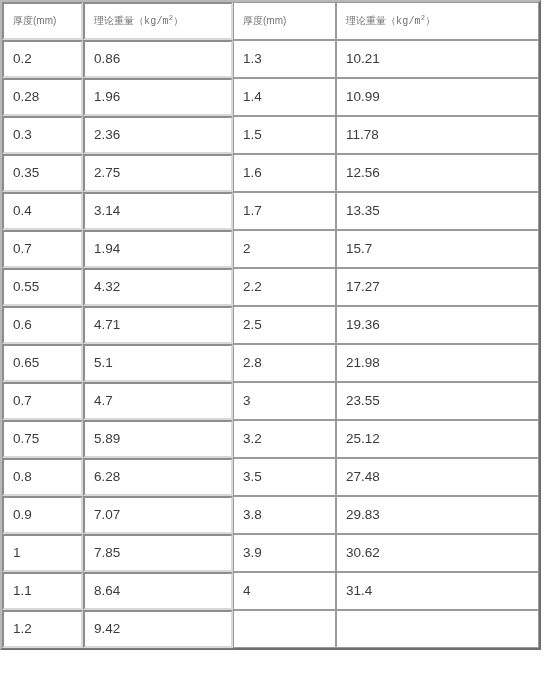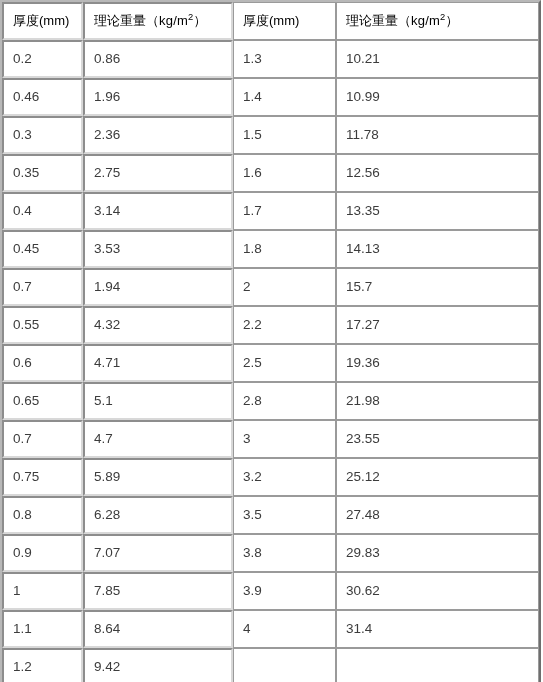--- a/index.html
+++ b/index.html
@@ -64,31 +64,31 @@
   
   table.weight-table td.c3,
   table.weight-table td.c4 {
     border-top: 1px solid #9a9a9a;
     border-left: 1px solid #9a9a9a;
     border-right: 1px solid #9a9a9a;
     border-bottom: 1px solid #9a9a9a;
   }
 
   table.weight-table tr.header-row td {
-    font-size: 13px;
-    color: #000000;
+    font-size: 10px;
+    color: #737373;
   }
 
   .col-1 { width: 81px; }
   .col-2 { width: 150px; }
   .col-3 { width: 103px; }
   .col-4 { width: 203px; }
 
   .unit-latin {
-    font-family: Liberation Sans, sans-serif;
+    font-family: Liberation Mono, monospace;
     letter-spacing: 0.2px;
   }
   sup.sup2 {
     font-size: 0.72em;
     vertical-align: super;
     line-height: 0;
   }
   .cell-empty { color: transparent; }
 </style>
 </head>
@@ -109,21 +109,21 @@
         <td class="c3">厚度(mm)</td>
         <td class="c4">理论重量（<span class="unit-latin">kg/m<sup class="sup2">2</sup></span>）</td>
       </tr>
     <tr>
           <td class="c1">0.2</td>
           <td class="c2">0.86</td>
           <td class="c3">1.3</td>
           <td class="c4">10.21</td>
         </tr>
         <tr>
-          <td class="c1">0.46</td>
+          <td class="c1">0.28</td>
           <td class="c2">1.96</td>
           <td class="c3">1.4</td>
           <td class="c4">10.99</td>
         </tr>
         <tr>
           <td class="c1">0.3</td>
           <td class="c2">2.36</td>
           <td class="c3">1.5</td>
           <td class="c4">11.78</td>
         </tr>
@@ -133,26 +133,20 @@
           <td class="c3">1.6</td>
           <td class="c4">12.56</td>
         </tr>
         <tr>
           <td class="c1">0.4</td>
           <td class="c2">3.14</td>
           <td class="c3">1.7</td>
           <td class="c4">13.35</td>
         </tr>
         <tr>
-          <td class="c1">0.45</td>
-          <td class="c2">3.53</td>
-          <td class="c3">1.8</td>
-          <td class="c4">14.13</td>
-        </tr>
-        <tr>
           <td class="c1">0.7</td>
           <td class="c2">1.94</td>
           <td class="c3">2</td>
           <td class="c4">15.7</td>
         </tr>
         <tr>
           <td class="c1">0.55</td>
           <td class="c2">4.32</td>
           <td class="c3">2.2</td>
           <td class="c4">17.27</td>

